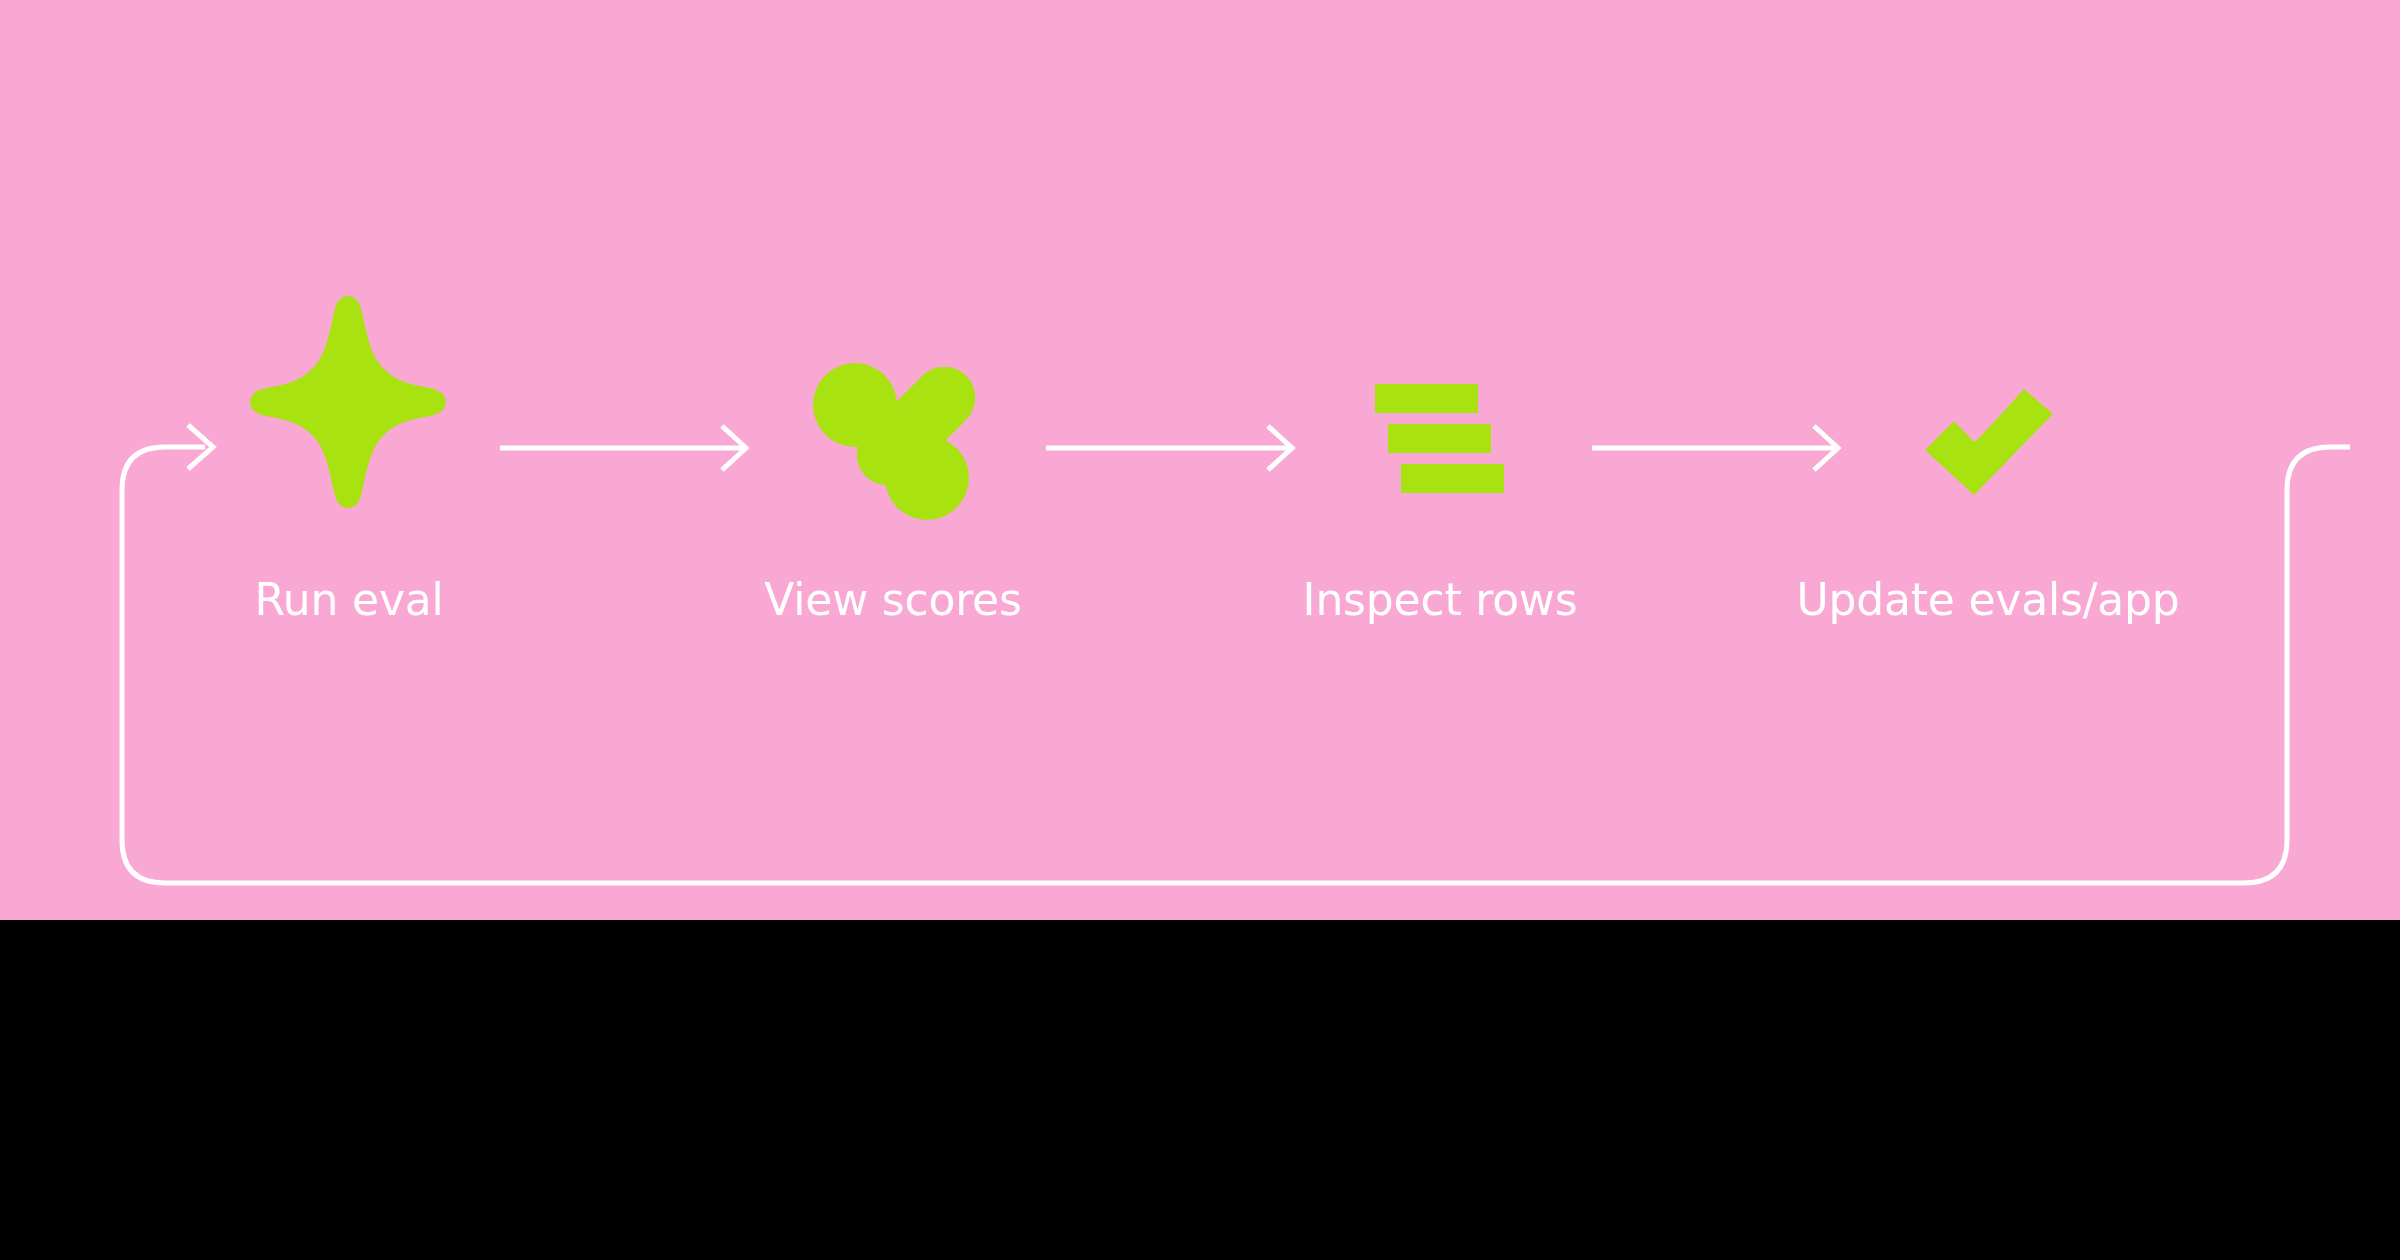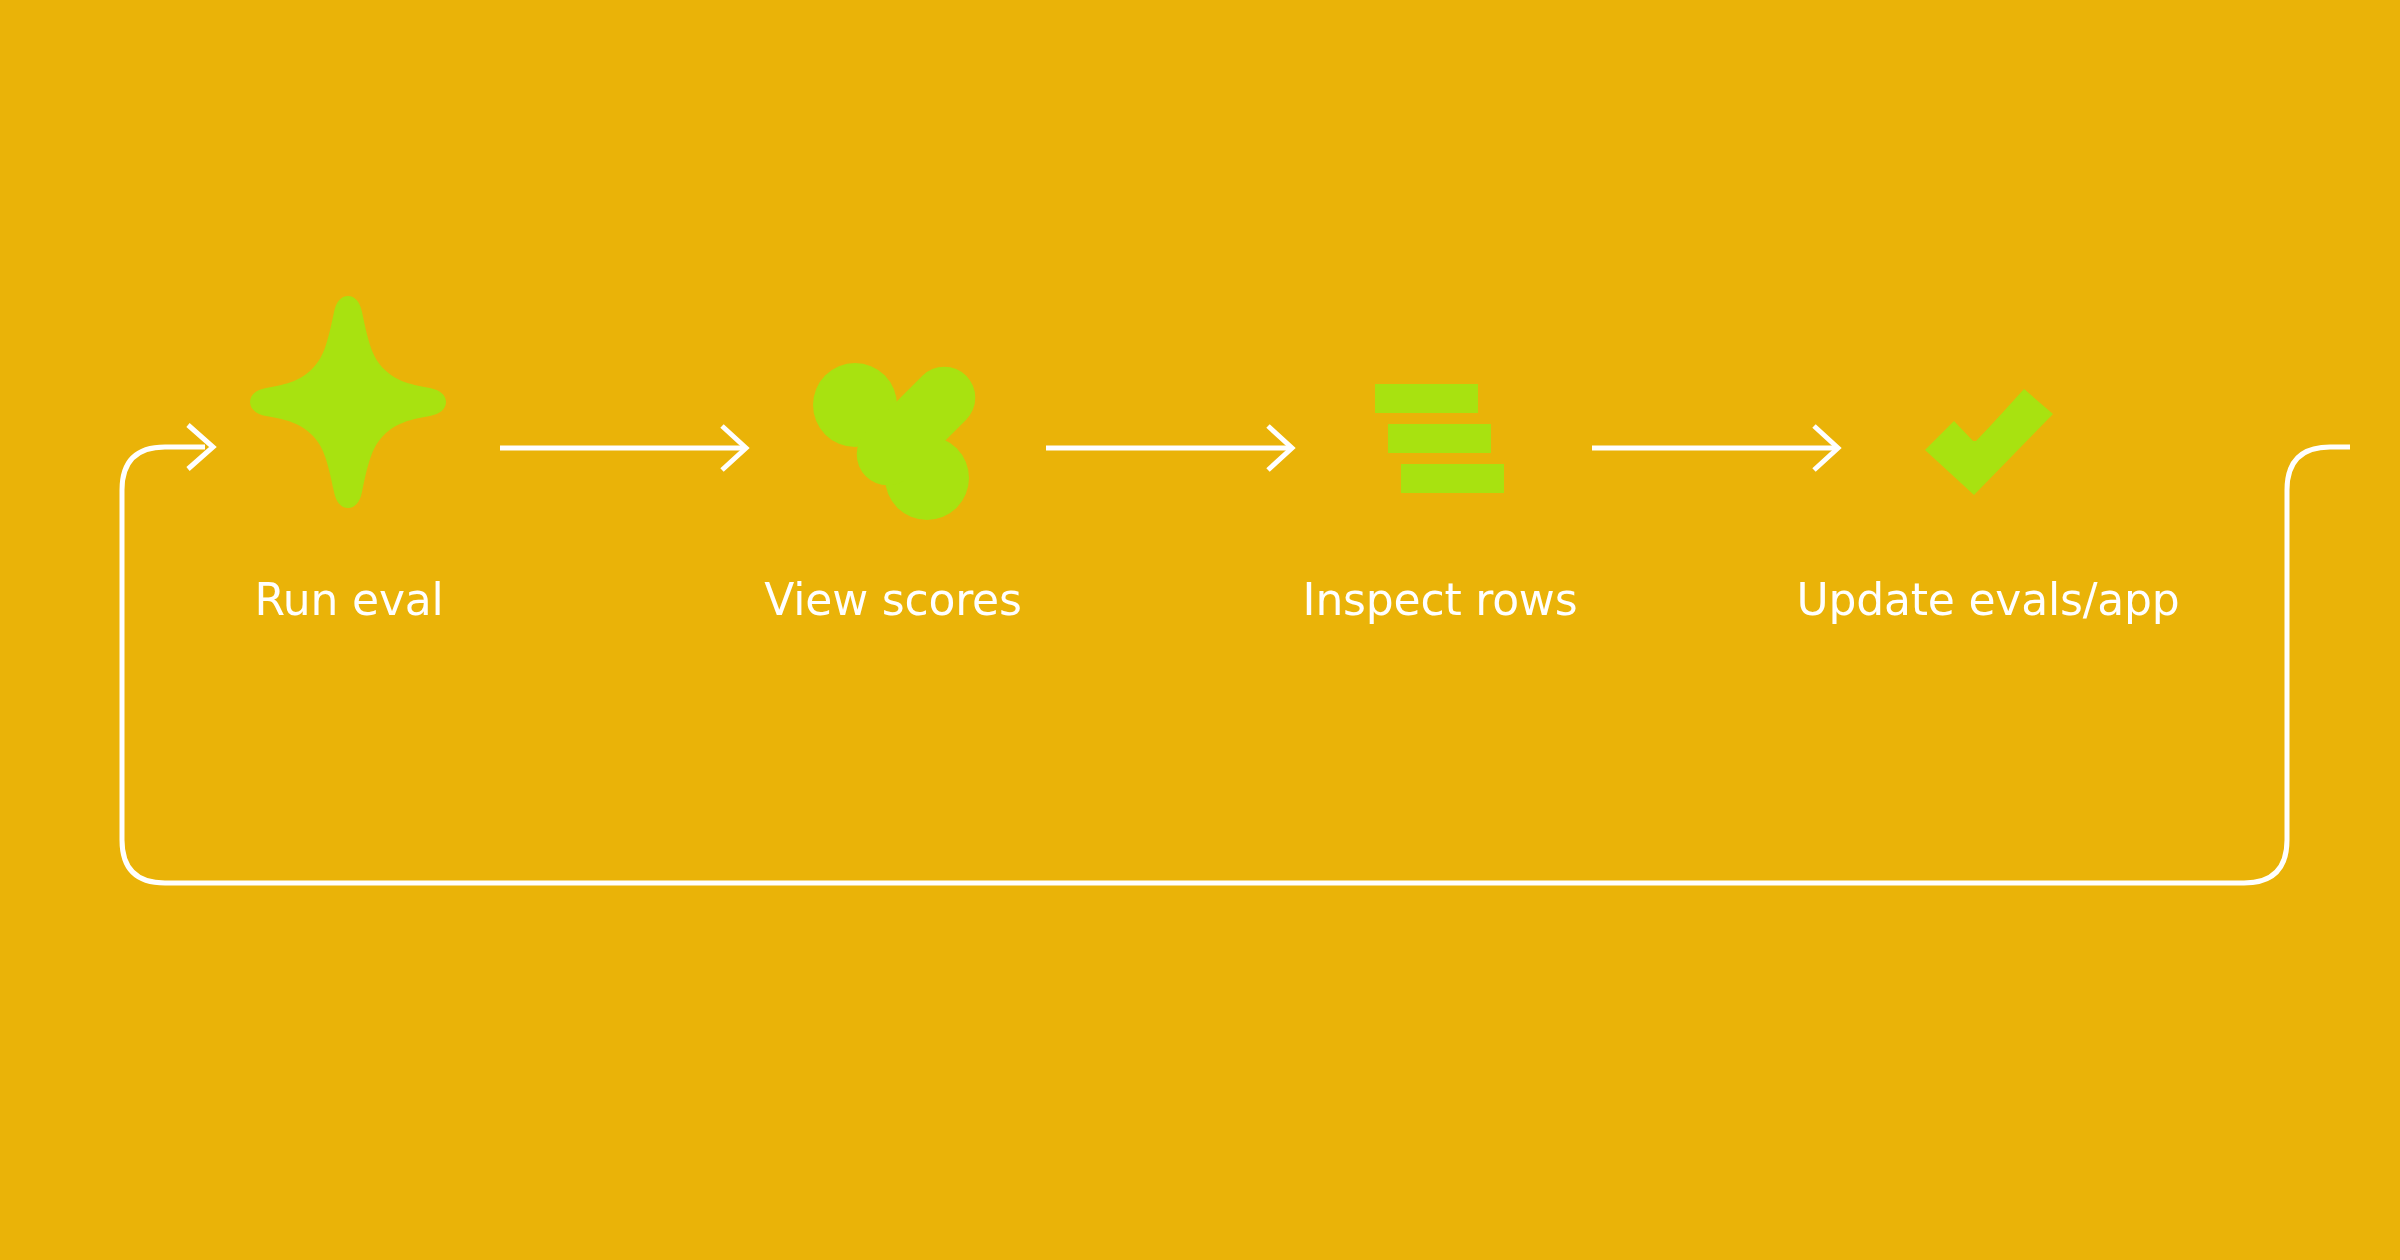--- a/index.html
+++ b/index.html
@@ -10,22 +10,22 @@
   }
   body {
     width: 2400px;
     height: 1260px;
     overflow: hidden;
     font-family: "DejaVu Sans", "Liberation Sans", sans-serif;
   }
   #canvas {
     position: relative;
     width: 2400px;
-    height: 1260px;
-    background: #eab308;
+    height: 920px;
+    background: #f9a8d4;
   }
   #diagram-svg {
     position: absolute;
     left: 0;
     top: 0;
     width: 2400px;
     height: 1260px;
     display: block;
   }
   .step-label {

